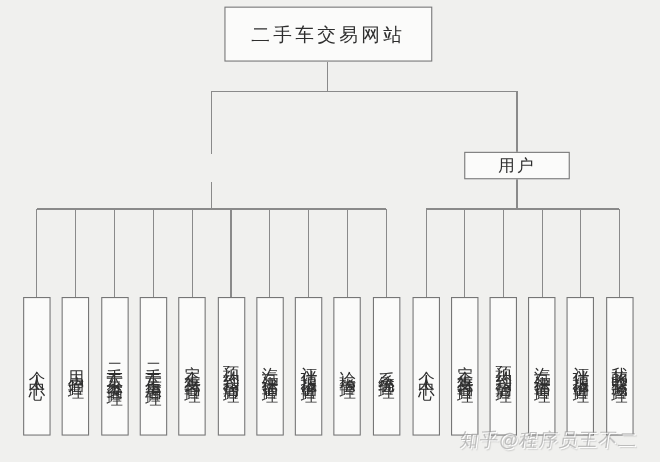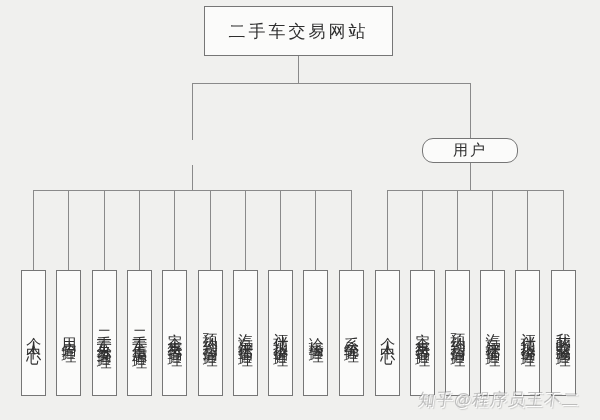--- a/index.html
+++ b/index.html
@@ -50,21 +50,21 @@
       <line x1="492.8" y1="190" x2="492.8" y2="270" stroke="#8a8a8a" stroke-width="1"></line>
       <line x1="527.9" y1="190" x2="527.9" y2="270" stroke="#8a8a8a" stroke-width="1"></line>
       <line x1="563" y1="190" x2="563" y2="270" stroke="#8a8a8a" stroke-width="1"></line>
     </svg>
 
   <div class="node h root-node" style="left:204px;top:6px;width:189px;height:50px;">
     <span>二手车交易网站</span>
   </div>
 
 
-  <div class="node h branch-node" style="left:422px;top:138px;width:96px;height:25px;border-radius:11px;">
+  <div class="node h branch-node" style="left:422px;top:138px;width:96px;height:25px;">
     <span>用户</span>
   </div>
 
   <div id="leaves">
       <div class="node leaf-node" style="left: 21px; top: 270px; width: 25px; height: 126px;">
         <span>个人中心</span>
       </div>
       <div class="node leaf-node" style="left: 56.3px; top: 270px; width: 25px; height: 126px;">
         <span>用户管理</span>
       </div>

